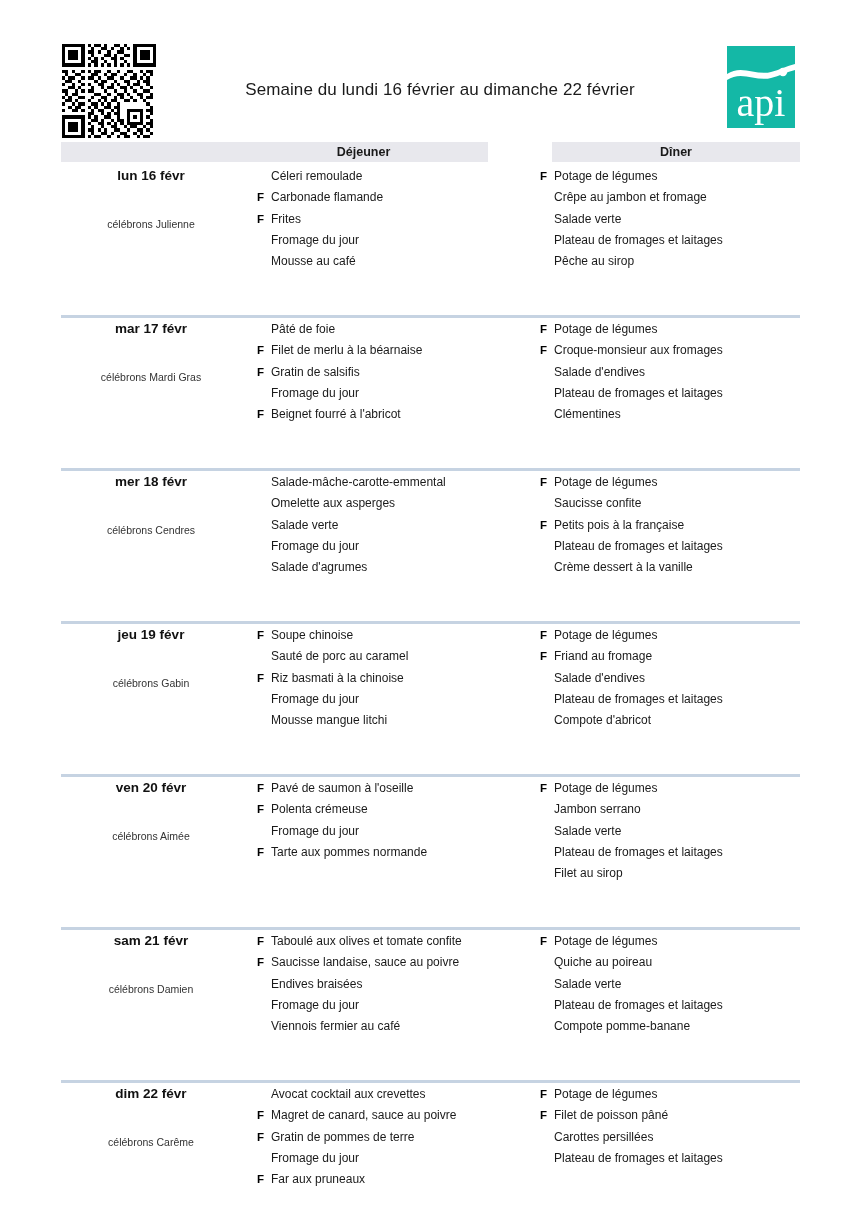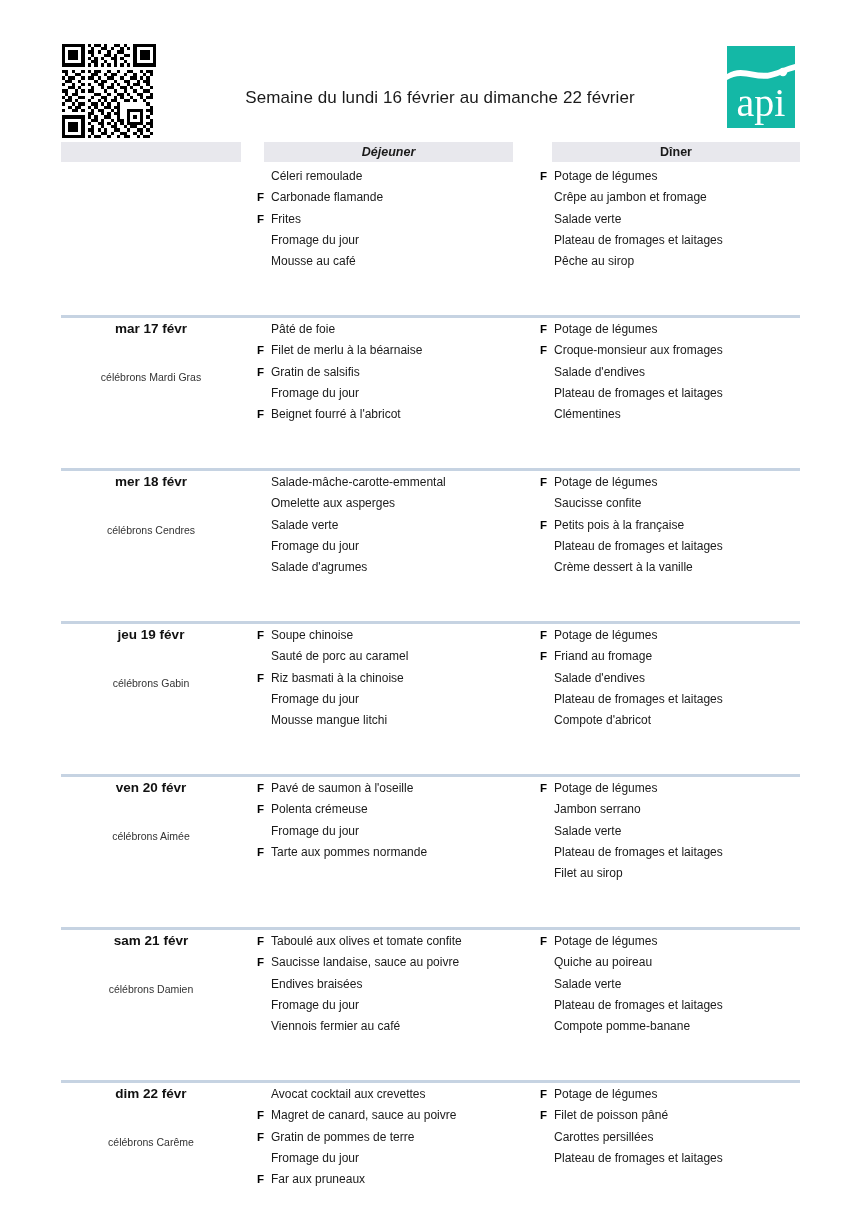--- a/index.html
+++ b/index.html
@@ -34,21 +34,21 @@
     left: 62px;
     top: 44px;
     width: 94px;
     height: 94px;
   }
   .qr-wrap svg { display: block; }
 
   .doc-title {
     position: absolute;
     left: 180px;
-    top: 88px;
+    top: 80px;
     width: 520px;
     text-align: center;
     font-size: 17px;
     font-weight: 400;
     letter-spacing: 0.1px;
     color: #1a1a1a;
     white-space: nowrap;
   }
 
   .logo {
@@ -75,21 +75,21 @@
     top: 0;
     height: 20px;
     background: #e8e8ed;
     font-size: 12.5px;
     font-weight: bold;
     color: #1a1a1a;
     text-align: center;
     line-height: 20px;
   }
   .colhead.day   { left: 61px;  width: 180px; }
-  .colhead.lunch { left: 264px; width: 249px; font-style: italic; }
+  .colhead.lunch { left: 239px; width: 249px; }
   .colhead.dinner{ left: 552px; width: 248px; }
 
   
   .rows {
     position: absolute;
     left: 0;
     top: 162px;
     width: 861px;
   }
   .day-row {
@@ -421,20 +421,24 @@
   </div>
 
   <div class="colheads">
     <div class="colhead day"></div>
     <div class="colhead lunch">Déjeuner</div>
     <div class="colhead dinner">Dîner</div>
   </div>
 
   <div class="rows" id="rows-container">
       <div class="day-row">
+        <div class="daycell">
+          <div class="date">lun 16 févr</div>
+          <div class="saint">célébrons Julienne</div>
+        </div>
         <div class="mealcol lunch">
           <div class="dish">
             <span class="flag"></span>
             <span class="dname">Céleri remoulade</span>
           </div>
           <div class="dish">
             <span class="flag">F</span>
             <span class="dname">Carbonade flamande</span>
           </div>
           <div class="dish">

